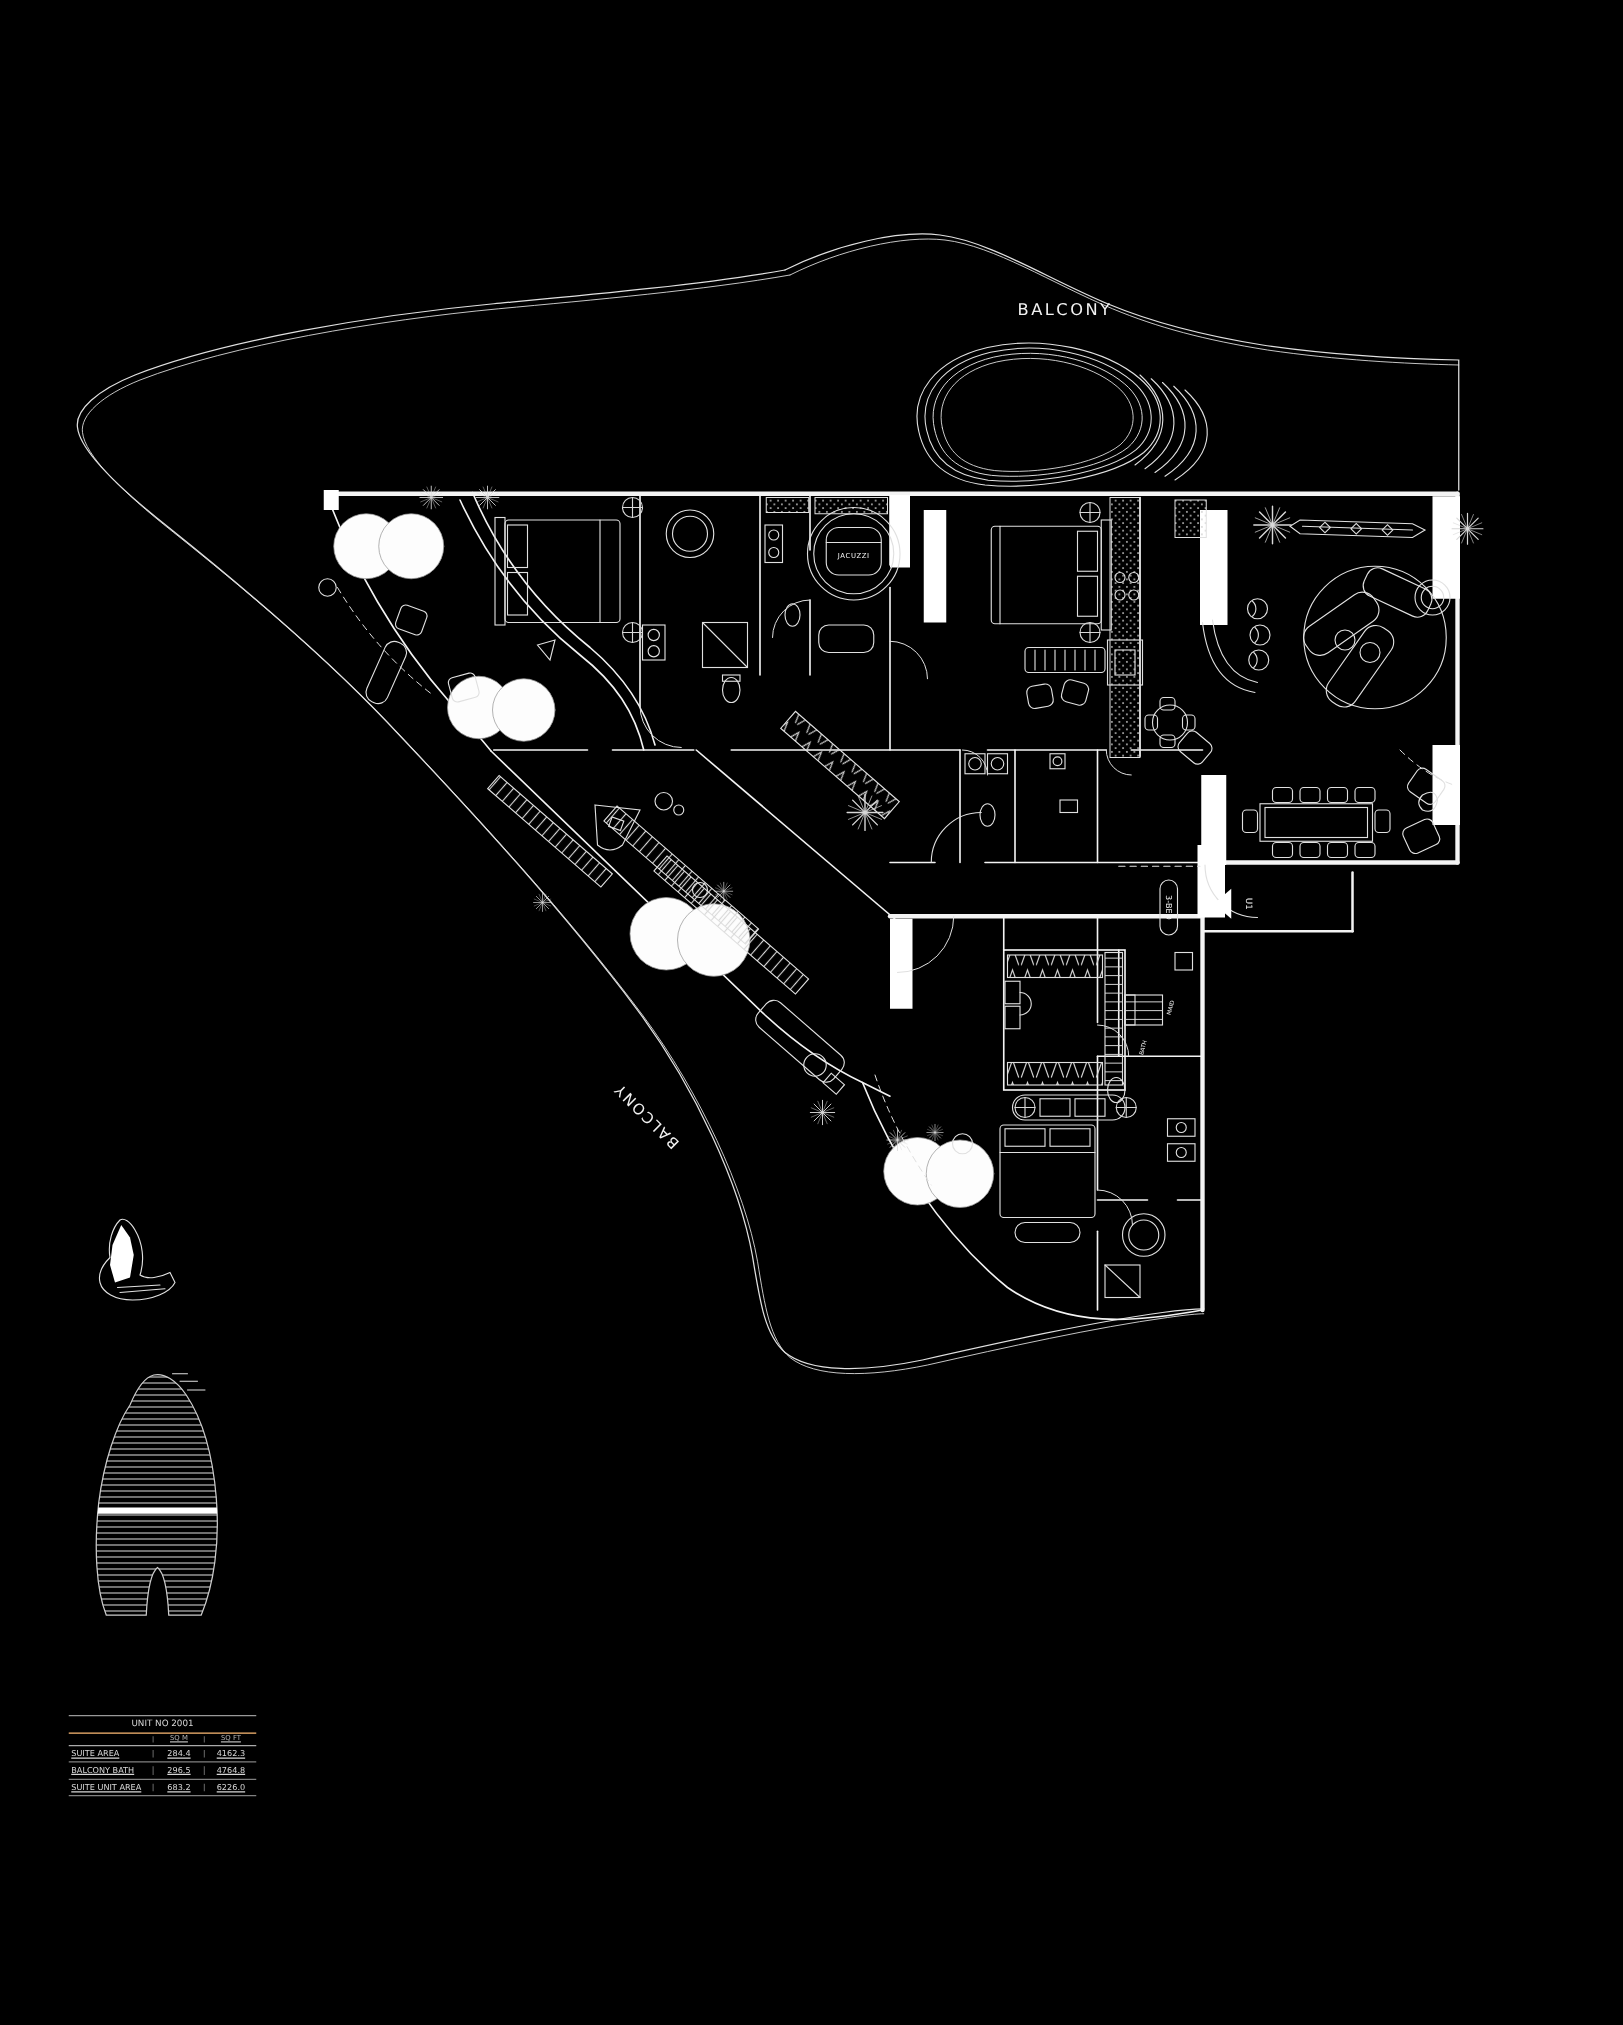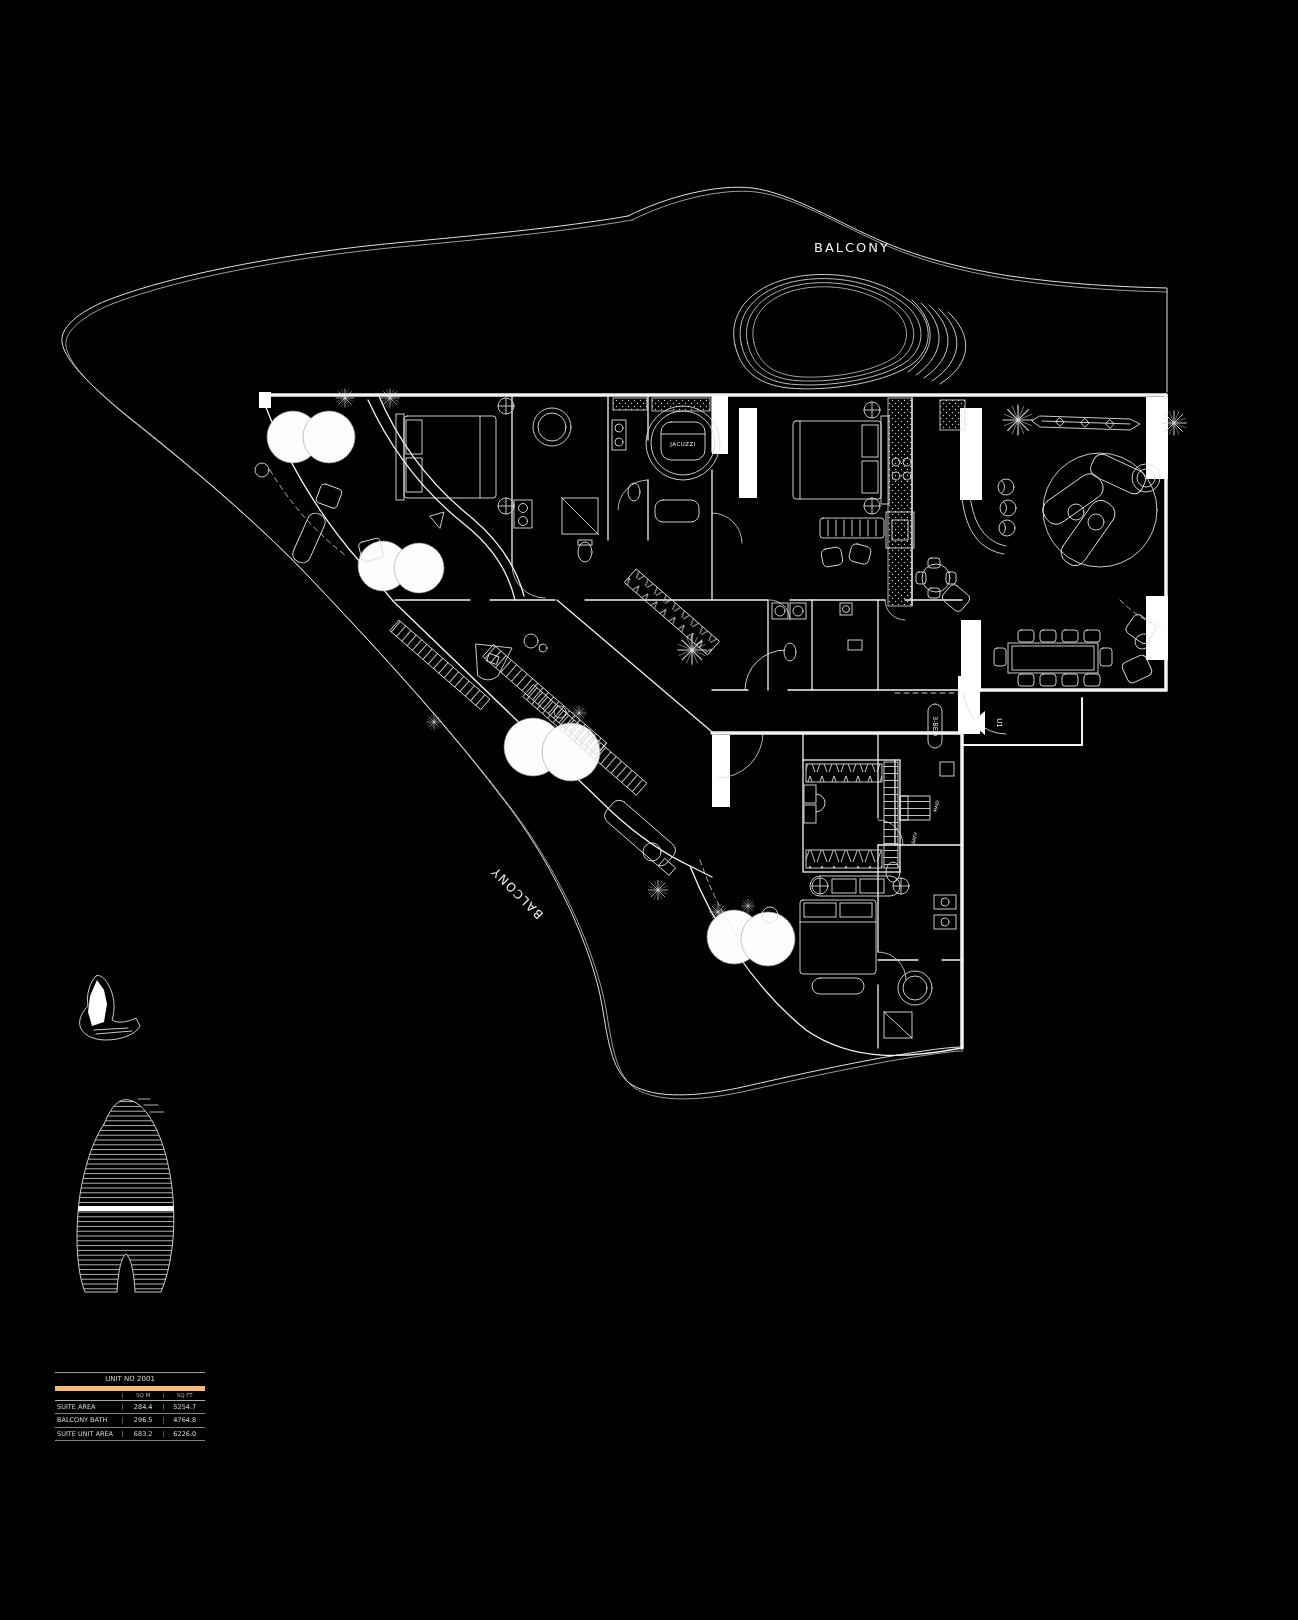--- a/index.html
+++ b/index.html
@@ -2,22 +2,22 @@
 <html><head>
 <meta charset="utf-8">
 <style>
   html,body{margin:0;padding:0;background:#000;}
   .stage{position:relative;width:1298px;height:1620px;background:#000;overflow:hidden;
          font-family:"DejaVu Sans",sans-serif;}
   svg{position:absolute;left:0;top:0;}
   svg text{font-family:"DejaVu Sans",sans-serif;fill:#f2f2f2;stroke:none;}
   .area-table{position:absolute;left:55px;top:1372px;width:150px;color:#d8d8d8;
               font-size:6.5px;line-height:1;border-top:1px solid #999;}
-  .at-title{text-align:center;font-size:7px;padding:3px 0 3px;border-bottom:5px solid #fdba74;}
-  .at-row{display:flex;align-items:stretch;border-bottom:1px solid #808080;padding:3px 0;}
+  .at-title{text-align:center;font-size:7px;padding:3px 0 3px;border-bottom:1px solid #fdba74;}
+  .at-row{display:flex;align-items:stretch;border-bottom:1px solid #808080;padding:3px 0;text-decoration:underline;}
   .at-subhead{padding:1.5px 0;font-size:5.5px;color:#b5b5b5;border-bottom:1px solid #aaa;}
   .at-label{flex:1.6;padding-left:2px;text-align:left;}
   .at-val{flex:1;text-align:center;border-left:1px solid #555;}
 </style>
 </head>
 <body>
 
 <div class="stage">
 <svg width="1298" height="1620" viewBox="0 0 1298 1620" xmlns="http://www.w3.org/2000/svg">
   <defs>
@@ -405,21 +405,21 @@
 <div class="area-table">
   <div class="at-title">UNIT NO 2001</div>
   <div class="at-row at-subhead">
     <span class="at-label"></span>
     <span class="at-val">SQ M</span>
     <span class="at-val">SQ FT</span>
   </div>
   <div class="at-row">
     <span class="at-label">SUITE AREA</span>
     <span class="at-val">284.4</span>
-    <span class="at-val">5254.7</span>
+    <span class="at-val">4162.3</span>
   </div>
   <div class="at-row">
     <span class="at-label">BALCONY BATH</span>
     <span class="at-val">296.5</span>
     <span class="at-val">4764.8</span>
   </div>
   <div class="at-row">
     <span class="at-label">SUITE UNIT AREA</span>
     <span class="at-val">683.2</span>
     <span class="at-val">6226.0</span>

